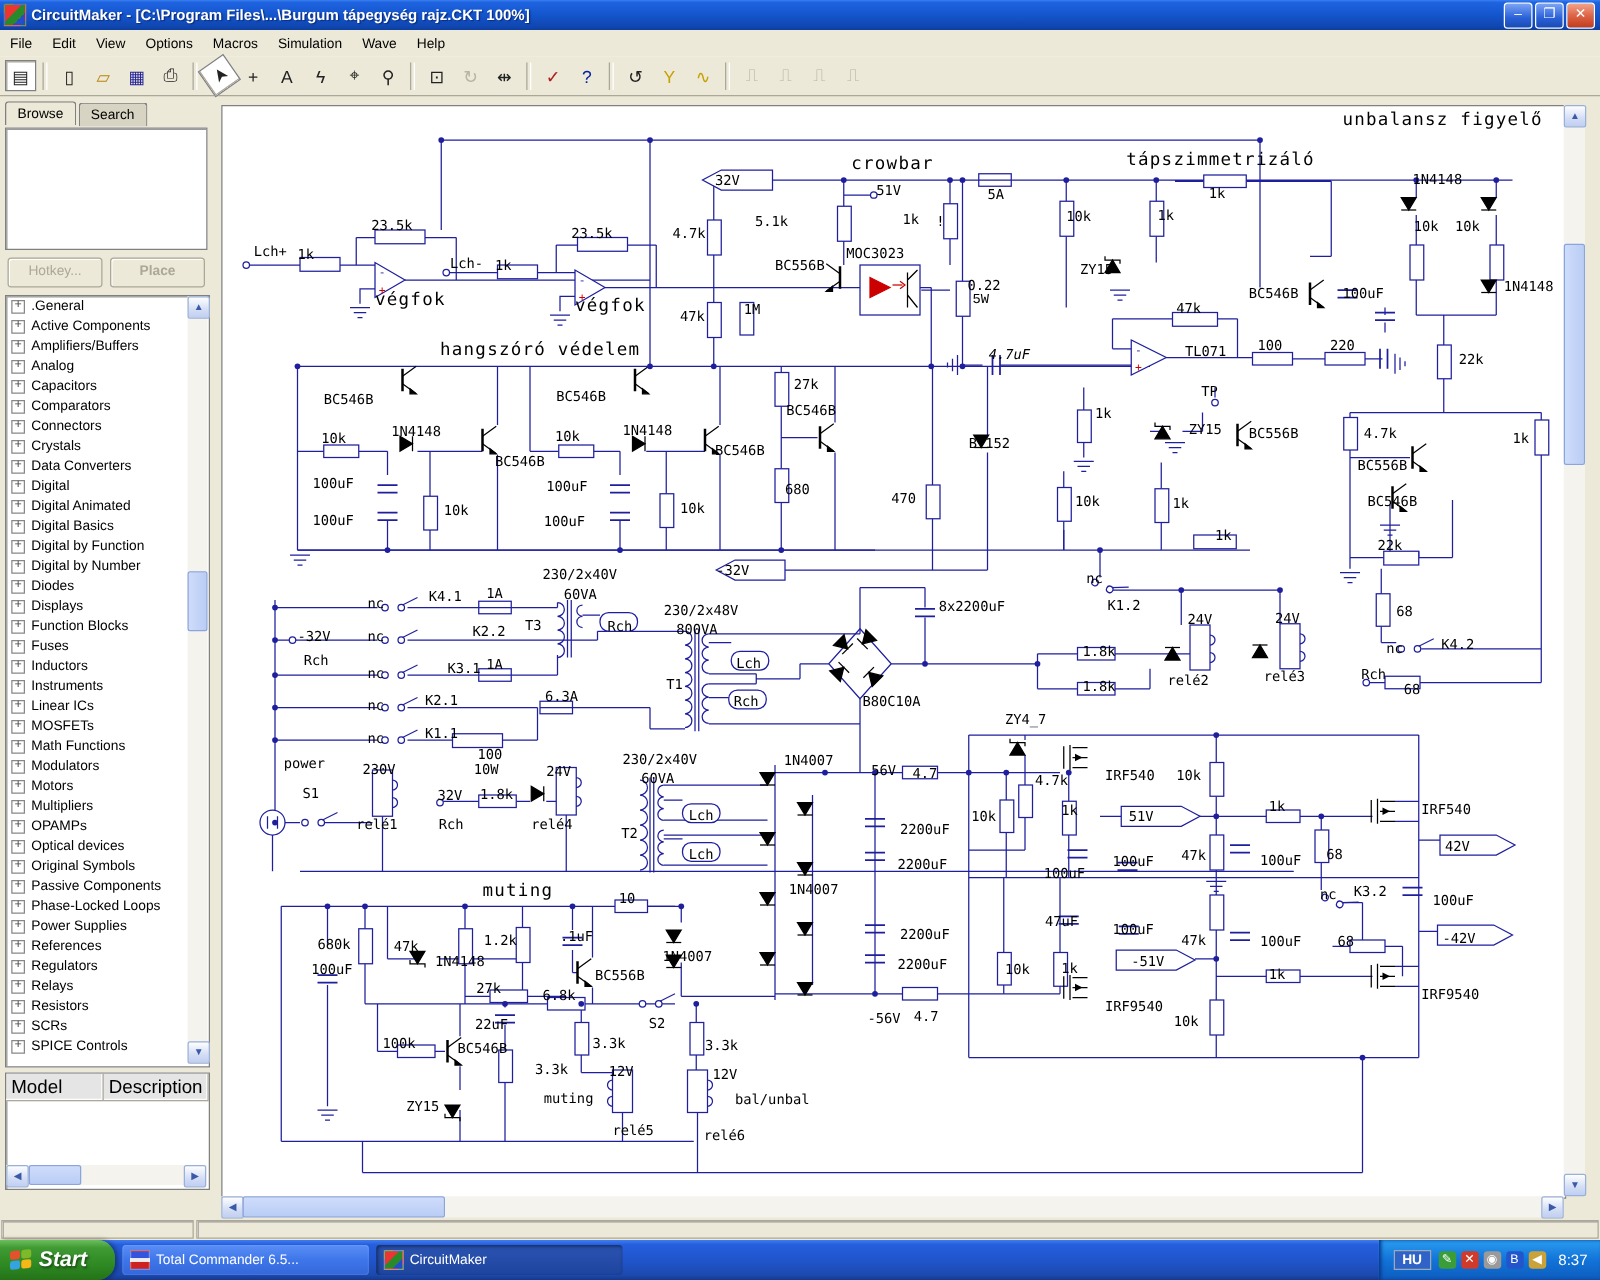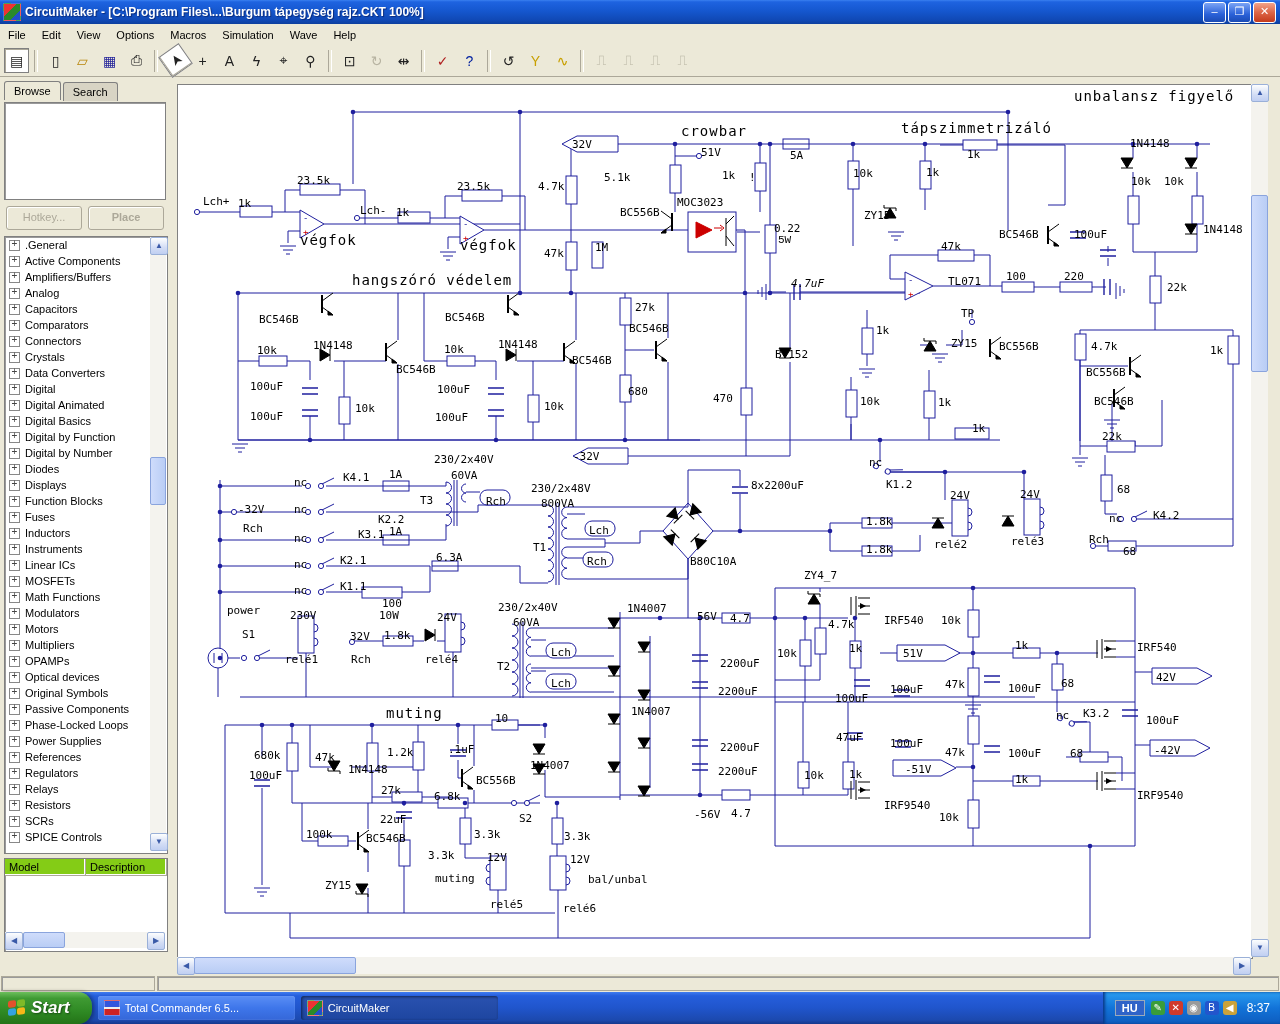--- a/index.html
+++ b/index.html
@@ -35,21 +35,21 @@
   .tab.active{background:#ECE9D8;position:relative;top:-1px;border-color:#808080;}
   .panelbox{position:absolute;border:1px solid #808080;box-shadow:inset 1px 1px 0 #9a9a9a;background:#fff;}
   #preview{left:4px;top:26px;width:160px;height:96px;}
   .sbtn{position:absolute;top:130px;width:74px;height:22px;background:#ECE9D8;border:1px solid #aca899;
     border-radius:3px;font-size:11px;color:#aca899;text-align:center;line-height:21px;box-shadow:1px 1px 0 #fff inset;}
   #tree{left:4px;top:160px;width:162px;height:616px;overflow:hidden;font-size:11px;}
   .treerow{height:16px;display:flex;align-items:center;white-space:nowrap;}
   .plus{width:9px;height:9px;border:1px solid #888;margin:0 5px 0 4px;position:relative;background:#fff;flex:0 0 9px;}
   .plus:before{content:"+";position:absolute;left:0px;top:-3px;font-size:10px;line-height:12px;width:9px;text-align:center;color:#444;}
   #modelpanel{left:4px;top:782px;width:162px;height:92px;}
-  .mdlhead{display:flex;font-size:11px;background:#84cc16;border-bottom:1px solid #aca899;}
+  .mdlhead{display:flex;font-size:15px;background:#e5e5e5;border-bottom:1px solid #aca899;}
   .mdlhead div{padding:2px 4px;border-right:1px solid #aca899;box-shadow:inset -1px -1px 0 #fff;}
   
   .sb{position:absolute;background:#f4f3ee;z-index:26;}
   .sbbtn{position:absolute;width:16px;height:16px;background:linear-gradient(180deg,#fdfefe,#d3ddf5 60%,#c0cff2);
     border:1px solid #9ab0d8;border-radius:2px;color:#3a5aa8;font-size:8px;text-align:center;line-height:15px;}
   .sbthumb{position:absolute;background:linear-gradient(90deg,#cfdcfb,#b9cdf5);border:1px solid #8aa4dd;border-radius:2px;}
   .sbthumb.h{background:linear-gradient(180deg,#cfdcfb,#b9cdf5);}
   
   #canvas{position:absolute;left:177px;top:84px;width:1074px;height:873px;background:#fff;
     border:1px solid #808080;z-index:1;}
@@ -768,21 +768,21 @@
       <span class="slabel" style="left: 434px; top: 453px;">230/2x40V</span>
       <span class="slabel" style="left: 451px; top: 469px;">60VA</span>
       <span class="slabel" style="left: 294px; top: 476px;">nc</span>
       <span class="slabel" style="left: 343px; top: 471px;">K4.1</span>
       <span class="slabel" style="left: 389px; top: 468px;">1A</span>
       <span class="slabel" style="left: 420px; top: 494px;">T3</span>
       <span class="slabel" style="left: 486px; top: 495px;">Rch</span>
       <span class="slabel" style="left: 531px; top: 482px;">230/2x48V</span>
       <span class="slabel" style="left: 541px; top: 497px;">800VA</span>
       <span class="slabel" style="left: 294px; top: 503px;">nc</span>
-      <span class="slabel" style="left: 343px; top: 513px; padding-left: 35px;">K2.2</span>
+      <span class="slabel" style="left: 343px; top: 499px; padding-left: 35px;">K2.2</span>
       <span class="slabel" style="left: 238px; top: 503px;">-32V</span>
       <span class="slabel" style="left: 243px; top: 522px;">Rch</span>
       <span class="slabel" style="left: 950px; top: 489px;">24V</span>
       <span class="slabel" style="left: 1020px; top: 488px;">24V</span>
       <span class="slabel" style="left: 866px; top: 515px;">1.8k</span>
       <span class="slabel" style="left: 866px; top: 543px;">1.8k</span>
       <span class="slabel" style="left: 934px; top: 538px;">relé2</span>
       <span class="slabel" style="left: 1011px; top: 535px;">relé3</span>
       <span class="slabel" style="left: 589px; top: 524px;">Lch</span>
       <span class="slabel" style="left: 533px; top: 541px;">T1</span>

